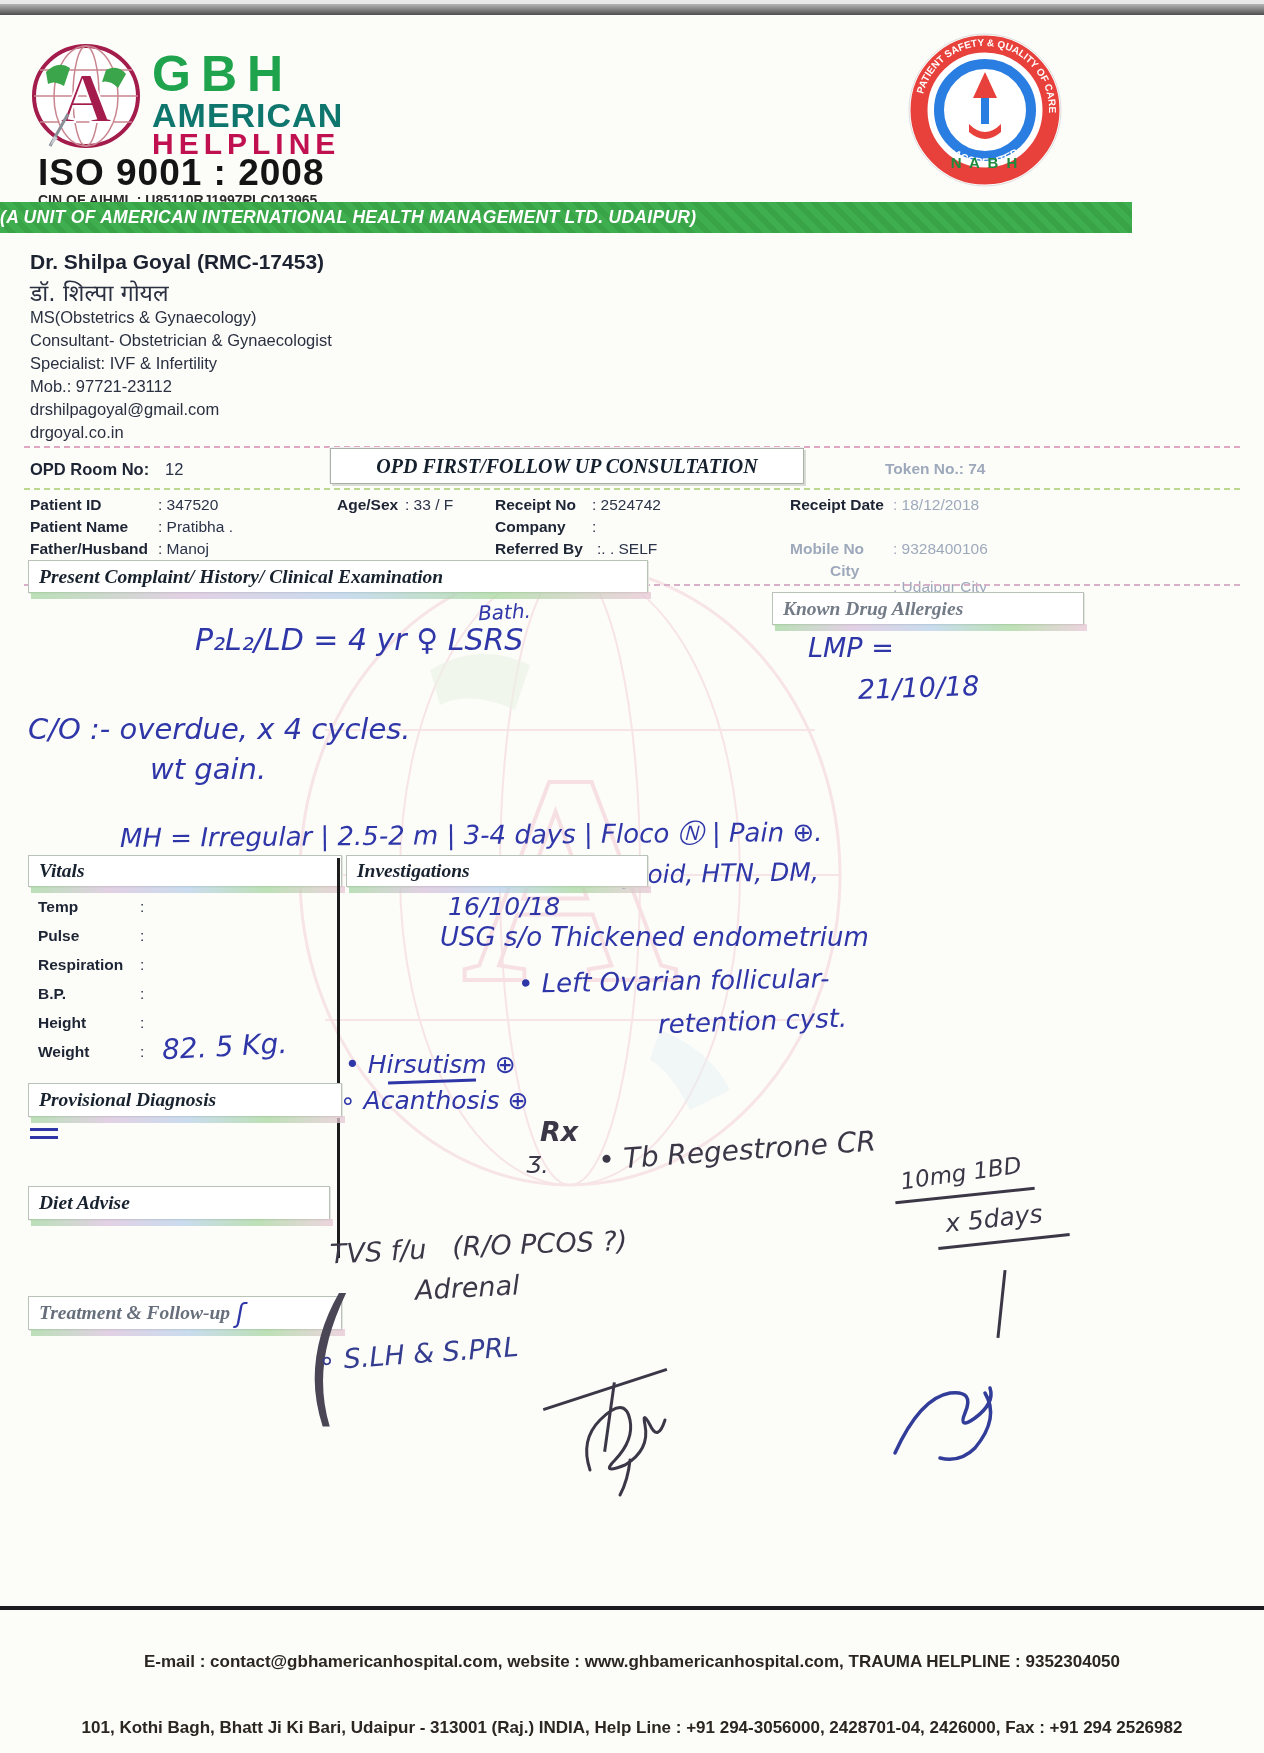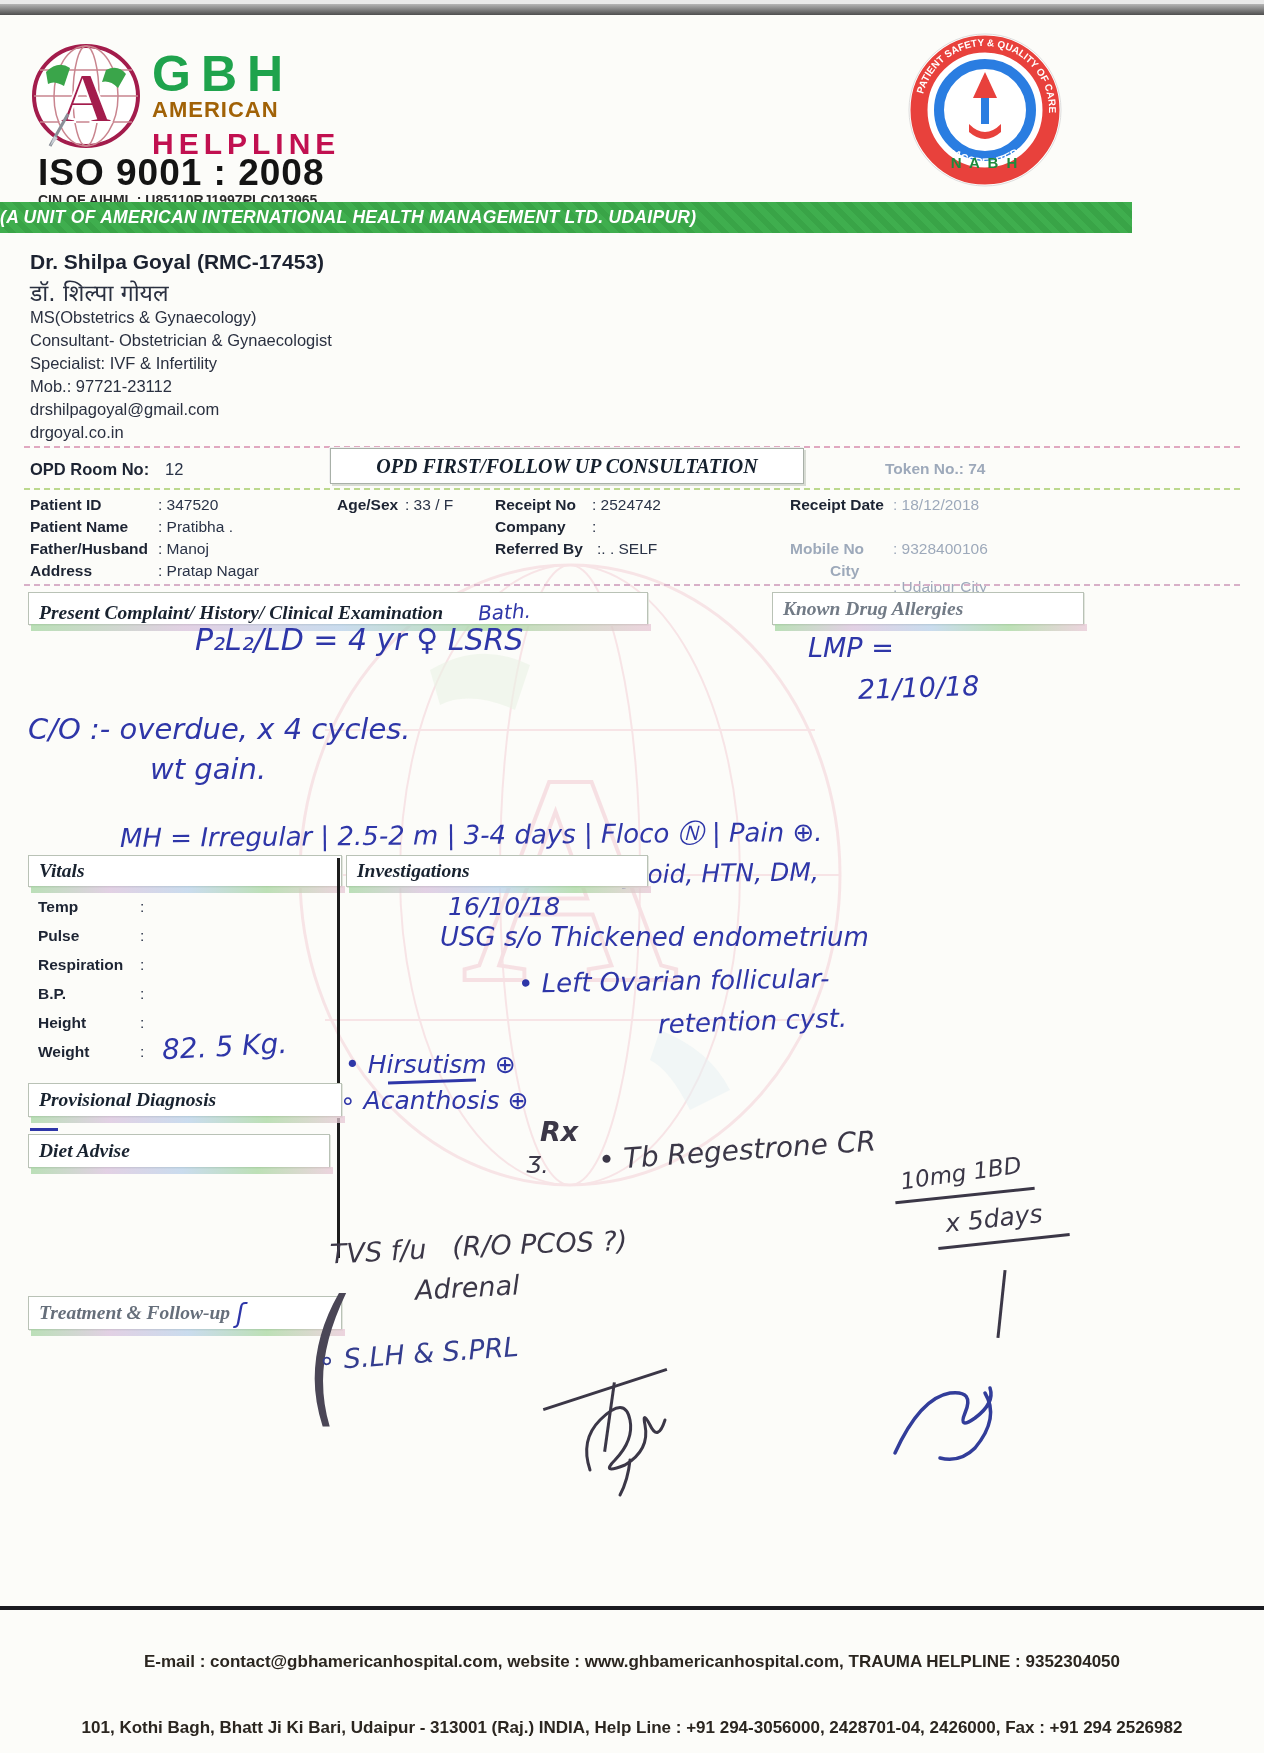--- a/index.html
+++ b/index.html
@@ -4,21 +4,21 @@
 <style>
   html,body{margin:0;padding:0;background:#9a9a9a;}
   .page{position:relative;width:1264px;height:1753px;background:#fcfcf9;overflow:hidden;
         font-family:"Liberation Sans",sans-serif;color:#222;}
   .abs{position:absolute;}
   .top-strip{top:4px;left:0;width:100%;height:11px;background:linear-gradient(#b5b5b5,#4f4f4f);}
   .top-strip2{top:0;left:0;width:100%;height:4px;background:#e9e9e9;}
 
   
   .brand-gbh{font-weight:900;font-size:50px;letter-spacing:10px;color:#1fa34d;line-height:0.9;}
-  .brand-american{font-weight:900;font-size:22px;letter-spacing:1px;color:#a16207;line-height:1.05;}
+  .brand-american{font-weight:900;font-size:34px;letter-spacing:1px;color:#0f766e;line-height:1.05;}
   .brand-hospital{font-weight:900;font-size:30px;letter-spacing:5px;color:#c11050;line-height:1.05;}
   .iso{font-weight:bold;font-size:37px;color:#141414;letter-spacing:1px;}
   .cin{font-weight:bold;font-size:14px;color:#2b2b2b;}
   .banner{top:202px;left:0;width:1132px;height:31px;background:repeating-linear-gradient(45deg,#3fae4e 0 6px,#39a447 6px 12px);
           display:flex;align-items:center;font-style:italic;}
   .banner span{color:#fff;font-weight:bold;font-size:17.5px;letter-spacing:.3px;}
 
   
   .doc-name{font-weight:bold;font-size:21px;color:#1c2230;}
   .doc-hindi{font-size:23px;color:#2a3040;font-family:"DejaVu Sans",sans-serif;}
@@ -158,21 +158,21 @@
   <div class="abs lbl faded" style="left:790px;top:540px;">Mobile No</div>
   <div class="abs val faded" style="left:893px;top:540px;">: 9328400106</div>
 
   <div class="abs lbl" style="left:30px;top:562px;">Address</div>
   <div class="abs val" style="left:158px;top:562px;">: Pratap Nagar</div>
   <div class="abs lbl faded" style="left:790px;top:562px;margin-left:40px;">City</div>
   <div class="abs val faded" style="left:893px;top:562px;margin-top:16px;">: Udaipur City</div>
 
   <div class="abs dashed" style="left:24px;top:584px;width:1216px;border-top-color:#d8b0c8;"></div>
 
-  <div class="abs sec-box" style="left:28px;top:592px;width:608px;height:31px;align-items:flex-end;">
+  <div class="abs sec-box" style="left:28px;top:560px;width:608px;height:31px;">
     <span class="sec-title">Present Complaint/ History/ Clinical Examination</span>
   </div>
   <div class="abs sec-box" style="left:772px;top:592px;width:300px;height:31px;">
     <span class="sec-title faded" style="color:#5a6472;">Known Drug Allergies</span>
   </div>
 
   <div class="abs hw" style="left:478px;top:600px;font-size:20px;transform:rotate(-3deg);">Bath.</div>
   <div class="abs hw" style="left:195px;top:622px;font-size:30px;">P₂L₂/LD =  4 yr  ♀    LSRS</div>
   <div class="abs hw" style="left:808px;top:632px;font-size:27px;">LMP =</div>
   <div class="abs hw" style="left:858px;top:672px;font-size:27px;transform:rotate(-2deg);">21/10/18</div>
@@ -218,21 +218,21 @@
   <div class="abs stroke" style="left:30px;top:1136px;width:28px;"></div>
 
   <div class="abs hw dark" style="left:540px;top:1116px;font-size:27px;font-weight:bold;">Rx</div>
   <div class="abs hw dark" style="left:526px;top:1152px;font-size:23px;">Ʒ.</div>
   <div class="abs hw dark" style="left:598px;top:1134px;font-size:28px;transform:rotate(-4deg);">• Tb Regestrone  CR</div>
   <div class="abs hw dark" style="left:900px;top:1160px;font-size:23px;transform:rotate(-8deg);">10mg 1BD</div>
   <div class="abs stroke dark" style="left:895px;top:1194px;width:140px;transform:rotate(-6deg);"></div>
   <div class="abs hw dark" style="left:945px;top:1204px;font-size:25px;transform:rotate(-6deg);">x 5days</div>
   <div class="abs stroke dark" style="left:938px;top:1240px;width:132px;transform:rotate(-6deg);"></div>
 
-  <div class="abs sec-box" style="left:28px;top:1134px;width:290px;height:32px;text-align:right;">
+  <div class="abs sec-box" style="left:28px;top:1186px;width:290px;height:32px;text-align:right;">
     <span class="sec-title">Diet Advise</span>
   </div>
 
   <div class="abs hw dark" style="left:330px;top:1236px;font-size:27px;transform:rotate(-3deg);">TVS f/u</div>
   <div class="abs hw dark" style="left:452px;top:1228px;font-size:27px;transform:rotate(-2deg);">(R/O PCOS ?)</div>
   <div class="abs hw dark" style="left:415px;top:1272px;font-size:27px;transform:rotate(-3deg);">Adrenal</div>
 
   <div class="abs sec-box" style="left:28px;top:1296px;width:302px;height:32px;">
     <span class="sec-title faded" style="color:#4c5664;">Treatment &amp; Follow-up</span>
   </div>

